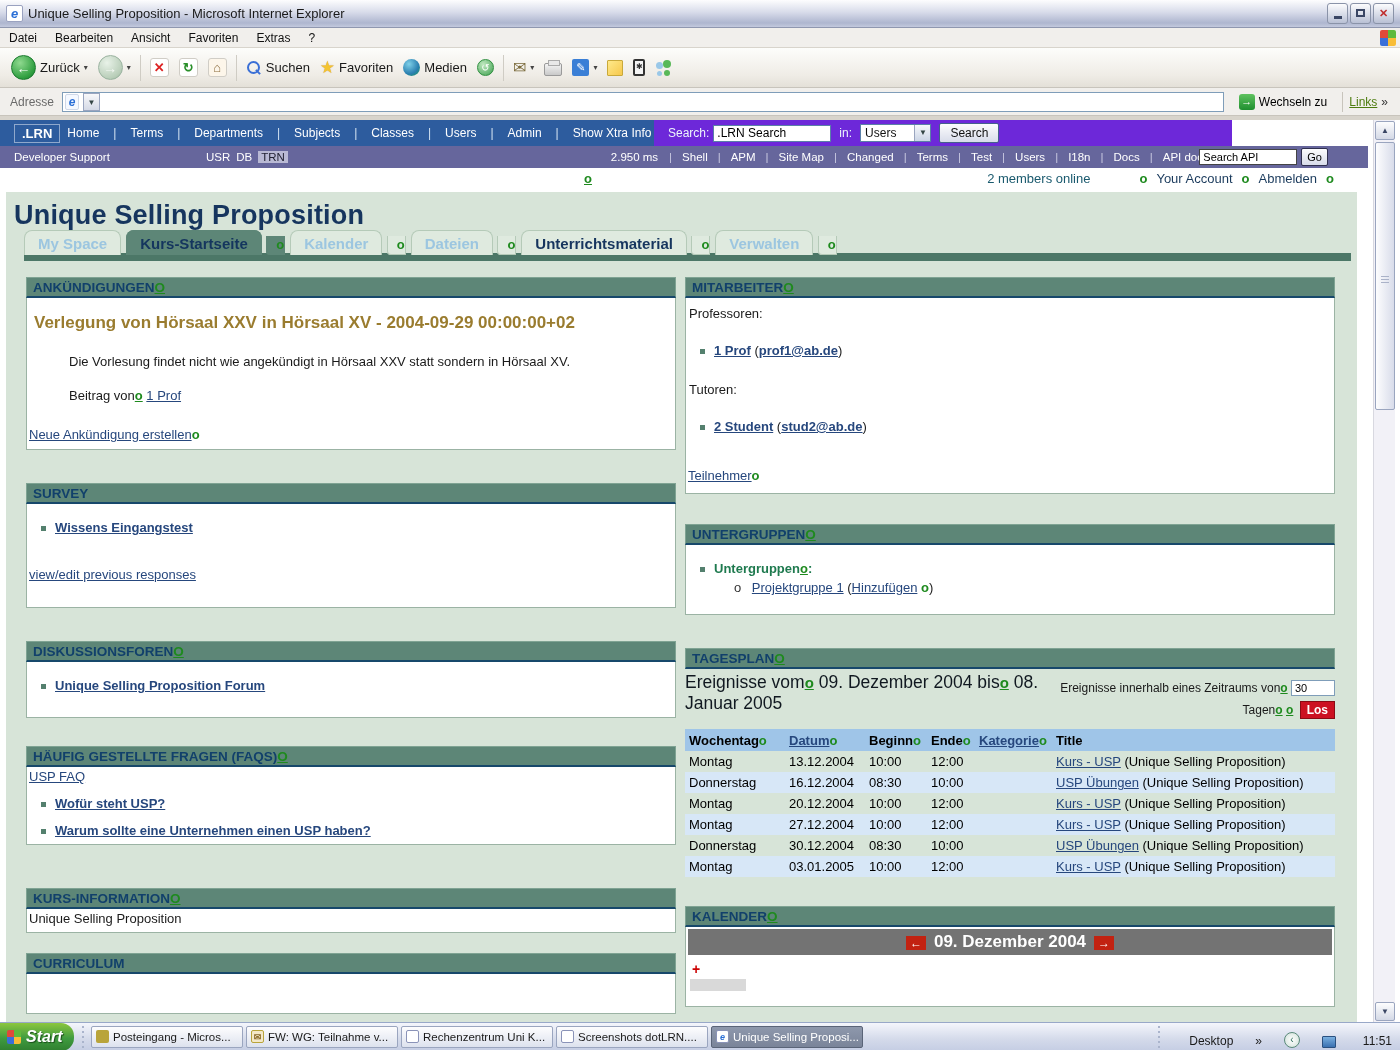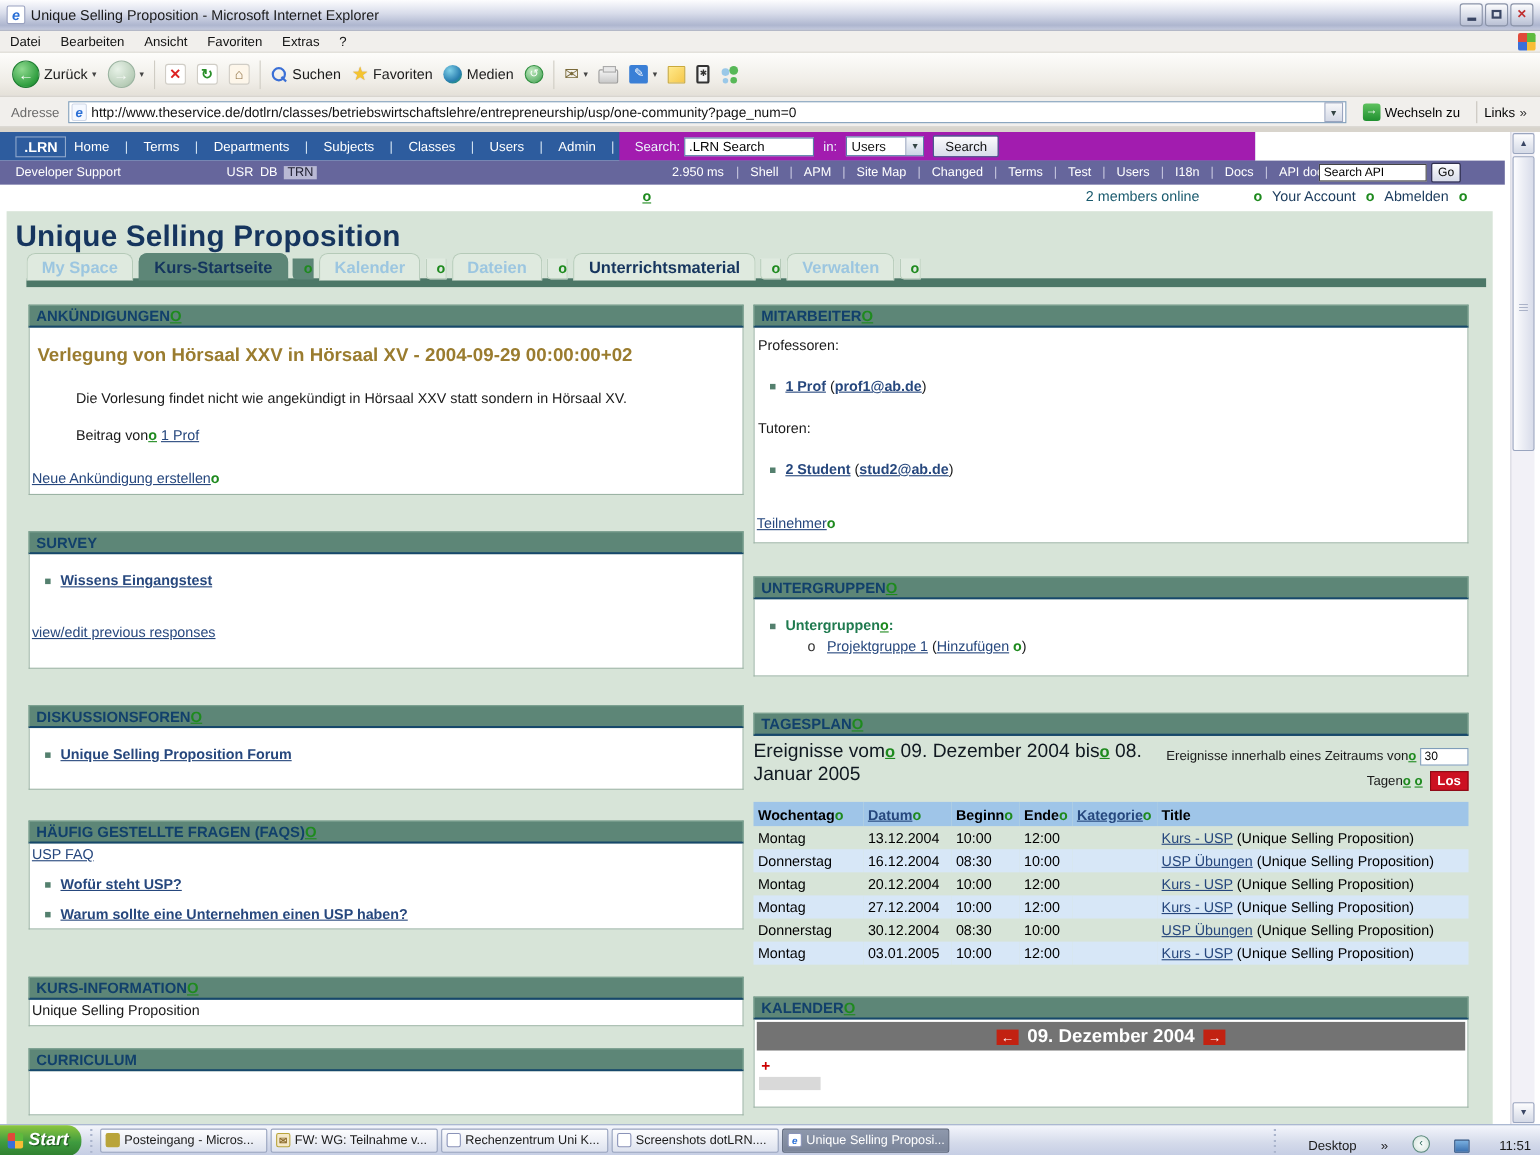--- a/index.html
+++ b/index.html
@@ -61,32 +61,32 @@
   .addressbar { position:absolute; top:88px; left:0; right:0; height:28px; background:#f1efec; border-bottom:1px solid #c8c4bc;
     display:flex; align-items:center; padding:0 4px; font-size:12px; }
   .addr-label { color:#6a6a6a; padding:0 8px 0 6px; }
   .addr-input { flex:1; height:20px; background:#fff; border:1px solid #7f9db9; display:flex; align-items:center; padding:0 2px; }
   .addr-input .ie-mini { color:#2a6fd6; font-weight:bold; font-style:italic; font-size:12px; border:1px solid #cfd8e8; border-radius:2px; width:14px; text-align:center; margin-right:4px; background:#f4f8ff; }
   .addr-url { font-size:12.5px; color:#111; white-space:nowrap; overflow:hidden; flex:1; }
   .addr-drop { width:17px; height:18px; background:linear-gradient(#f8f8fa,#d4d9e6); border:1px solid #9aa5bf; text-align:center; font-size:8px; line-height:17px; color:#344; }
   .go-btn { display:flex; align-items:center; gap:4px; padding:0 8px; height:22px; margin-left:6px; border:1px solid transparent; }
   .go-ico { width:16px; height:16px; background:linear-gradient(#5fc25f,#1f8f2f); border-radius:3px; color:#fff; font-size:11px; line-height:15px; text-align:center; font-weight:bold; }
   .links-sep { width:1px; height:20px; background:#c8c4bc; margin:0 6px; }
-  .links-lbl { color:#000000; padding-right:4px; }
+  .links-lbl { color:#4d7c0f; padding-right:4px;text-decoration:underline; }
   .chev { color:#333; font-size:12px; padding-right:8px; }
 
   .graygap { position:absolute; top:116px; left:0; right:0; height:4px; background:#d8d4cc; }
 
   
-  .lrnbar { position:absolute; top:120px; left:0; width:1141px; height:26px; background:#2d5c9e; color:#fff; display:flex; align-items:center; }
+  .lrnbar { position:absolute; top:120px; left:0; width:1232px; height:26px; background:#2d5c9e; color:#fff; display:flex; align-items:center; }
   .lrn-logo { margin-left:14px; border:1px solid #8fa8cc; padding:1px 7px; font-weight:bold; font-size:13px; }
   .lrn-links { display:flex; align-items:center; font-size:12px; }
   .lrn-links a { color:#fff; text-decoration:none; padding:0 7px; }
   .lrn-links a:not(:last-child)::after { content:"|"; color:#cfe0f0; margin-left:14px; }
-  .lrn-search { position:absolute; right:0; top:0; height:26px; width:578px; background:#a21caf; display:flex; align-items:center; font-size:12px; padding-left:14px; }
+  .lrn-search { position:absolute; right:0; top:0; height:26px; width:578px; background:#6d28d9; display:flex; align-items:center; font-size:12px; padding-left:14px; }
   .lrn-search .lbl { color:#ecf4fc; margin-right:4px; }
   .lrn-search input { width:118px; height:17px; border:1px solid #5a80a8; font-size:12px; padding-left:3px; font-family:"Liberation Sans",sans-serif; }
   .lrn-sel { display:flex; align-items:center; height:18px; background:#fff; border:1px solid #5a80a8; margin-left:4px; }
   .lrn-sel .val { font-size:12px; color:#111; padding:0 18px 0 4px; }
   .lrn-sel .dd { width:16px; height:16px; background:linear-gradient(#f6f8fb,#ccd5e6); border-left:1px solid #9aa5bf; font-size:8px; line-height:15px; text-align:center; color:#344; }
   .lrn-btn { margin-left:8px; height:20px; padding:0 10px; background:linear-gradient(#fcfcfd,#d8dcea); border:1px solid #44608c; border-radius:2px; font-size:12px; color:#111; }
   .hide-me { position:absolute; right:14px; border:1px solid #a8c4e4; padding:1px 8px; font-size:12px; color:#fff;margin-top:47px; }
 
   
   .devbar { position:absolute; top:146px; left:0; width:1368px; height:22px; background:#66669c; color:#fff; display:flex; align-items:center; font-size:11.5px; }
@@ -304,21 +304,20 @@
       </span>
     <span class="tbtn">
         <span class="msgr-ico"></span>
       </span>
   </div>
 
   <div class="addressbar">
     <span class="addr-label">Adresse</span>
     <span class="addr-input">
       <span class="ie-mini">e</span>
-      <span class="addr-url">http://www.theservice.de/dotlrn/classes/betriebswirtschaftslehre/entrepreneurship/usp/one-community?page_num=0</span>
       <span class="addr-drop">▼</span>
     </span>
     <span class="go-btn">
       <span class="go-ico">→</span>
       <span>Wechseln zu</span>
     </span>
     <span class="links-sep"></span>
     <span class="links-lbl">Links</span>
     <span class="chev">»</span>
   </div>

